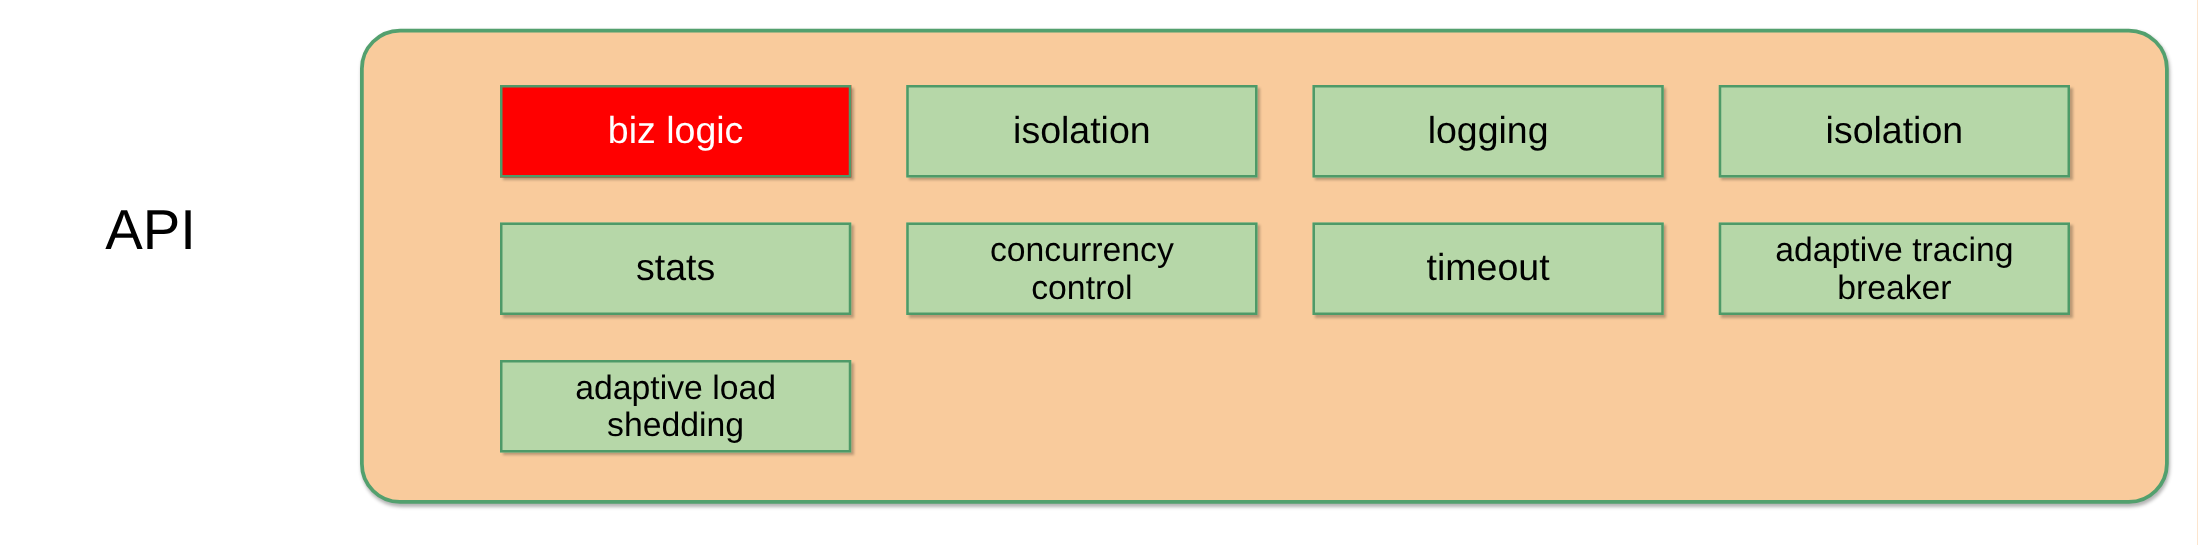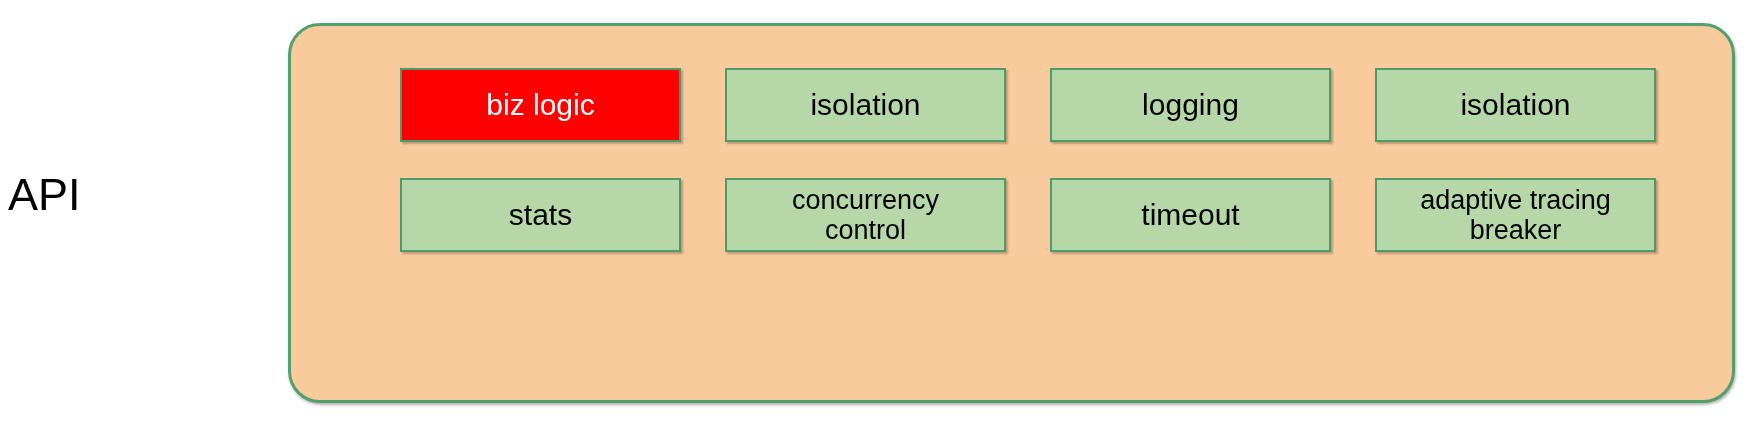--- a/index.html
+++ b/index.html
@@ -21,25 +21,24 @@
     background: var(--page-bg);
     font-family: "Liberation Sans", sans-serif;
     position: relative;
     overflow: hidden;
   }
   .gateway-label {
     position: absolute;
     left: 8px;
     top: 152px;
     width: 225px;
-    text-align: left;
+    text-align: center;
     font-size: 45px;
     line-height: 63px;
     color: var(--label-text);
-    margin-top: 11px;
   }
   .gateway-container {
     position: absolute;
     left: 288px;
     top: 23px;
     width: 1447px;
     height: 380px;
     background: var(--container-fill);
     border: 3px solid var(--container-border);
     border-radius: 32px;
@@ -81,13 +80,15 @@
   <div class="module-box highlight">biz logic</div>
   <div class="module-box">isolation</div>
   <div class="module-box">logging</div>
   <div class="module-box">isolation</div>
   <div class="module-box">stats</div>
   <div class="module-box small">concurrency
 control</div>
   <div class="module-box">timeout</div>
   <div class="module-box small">adaptive tracing
 breaker</div>
+  <div class="module-box small">adaptive load
+shedding</div>
 </div>
 
 </body></html>

